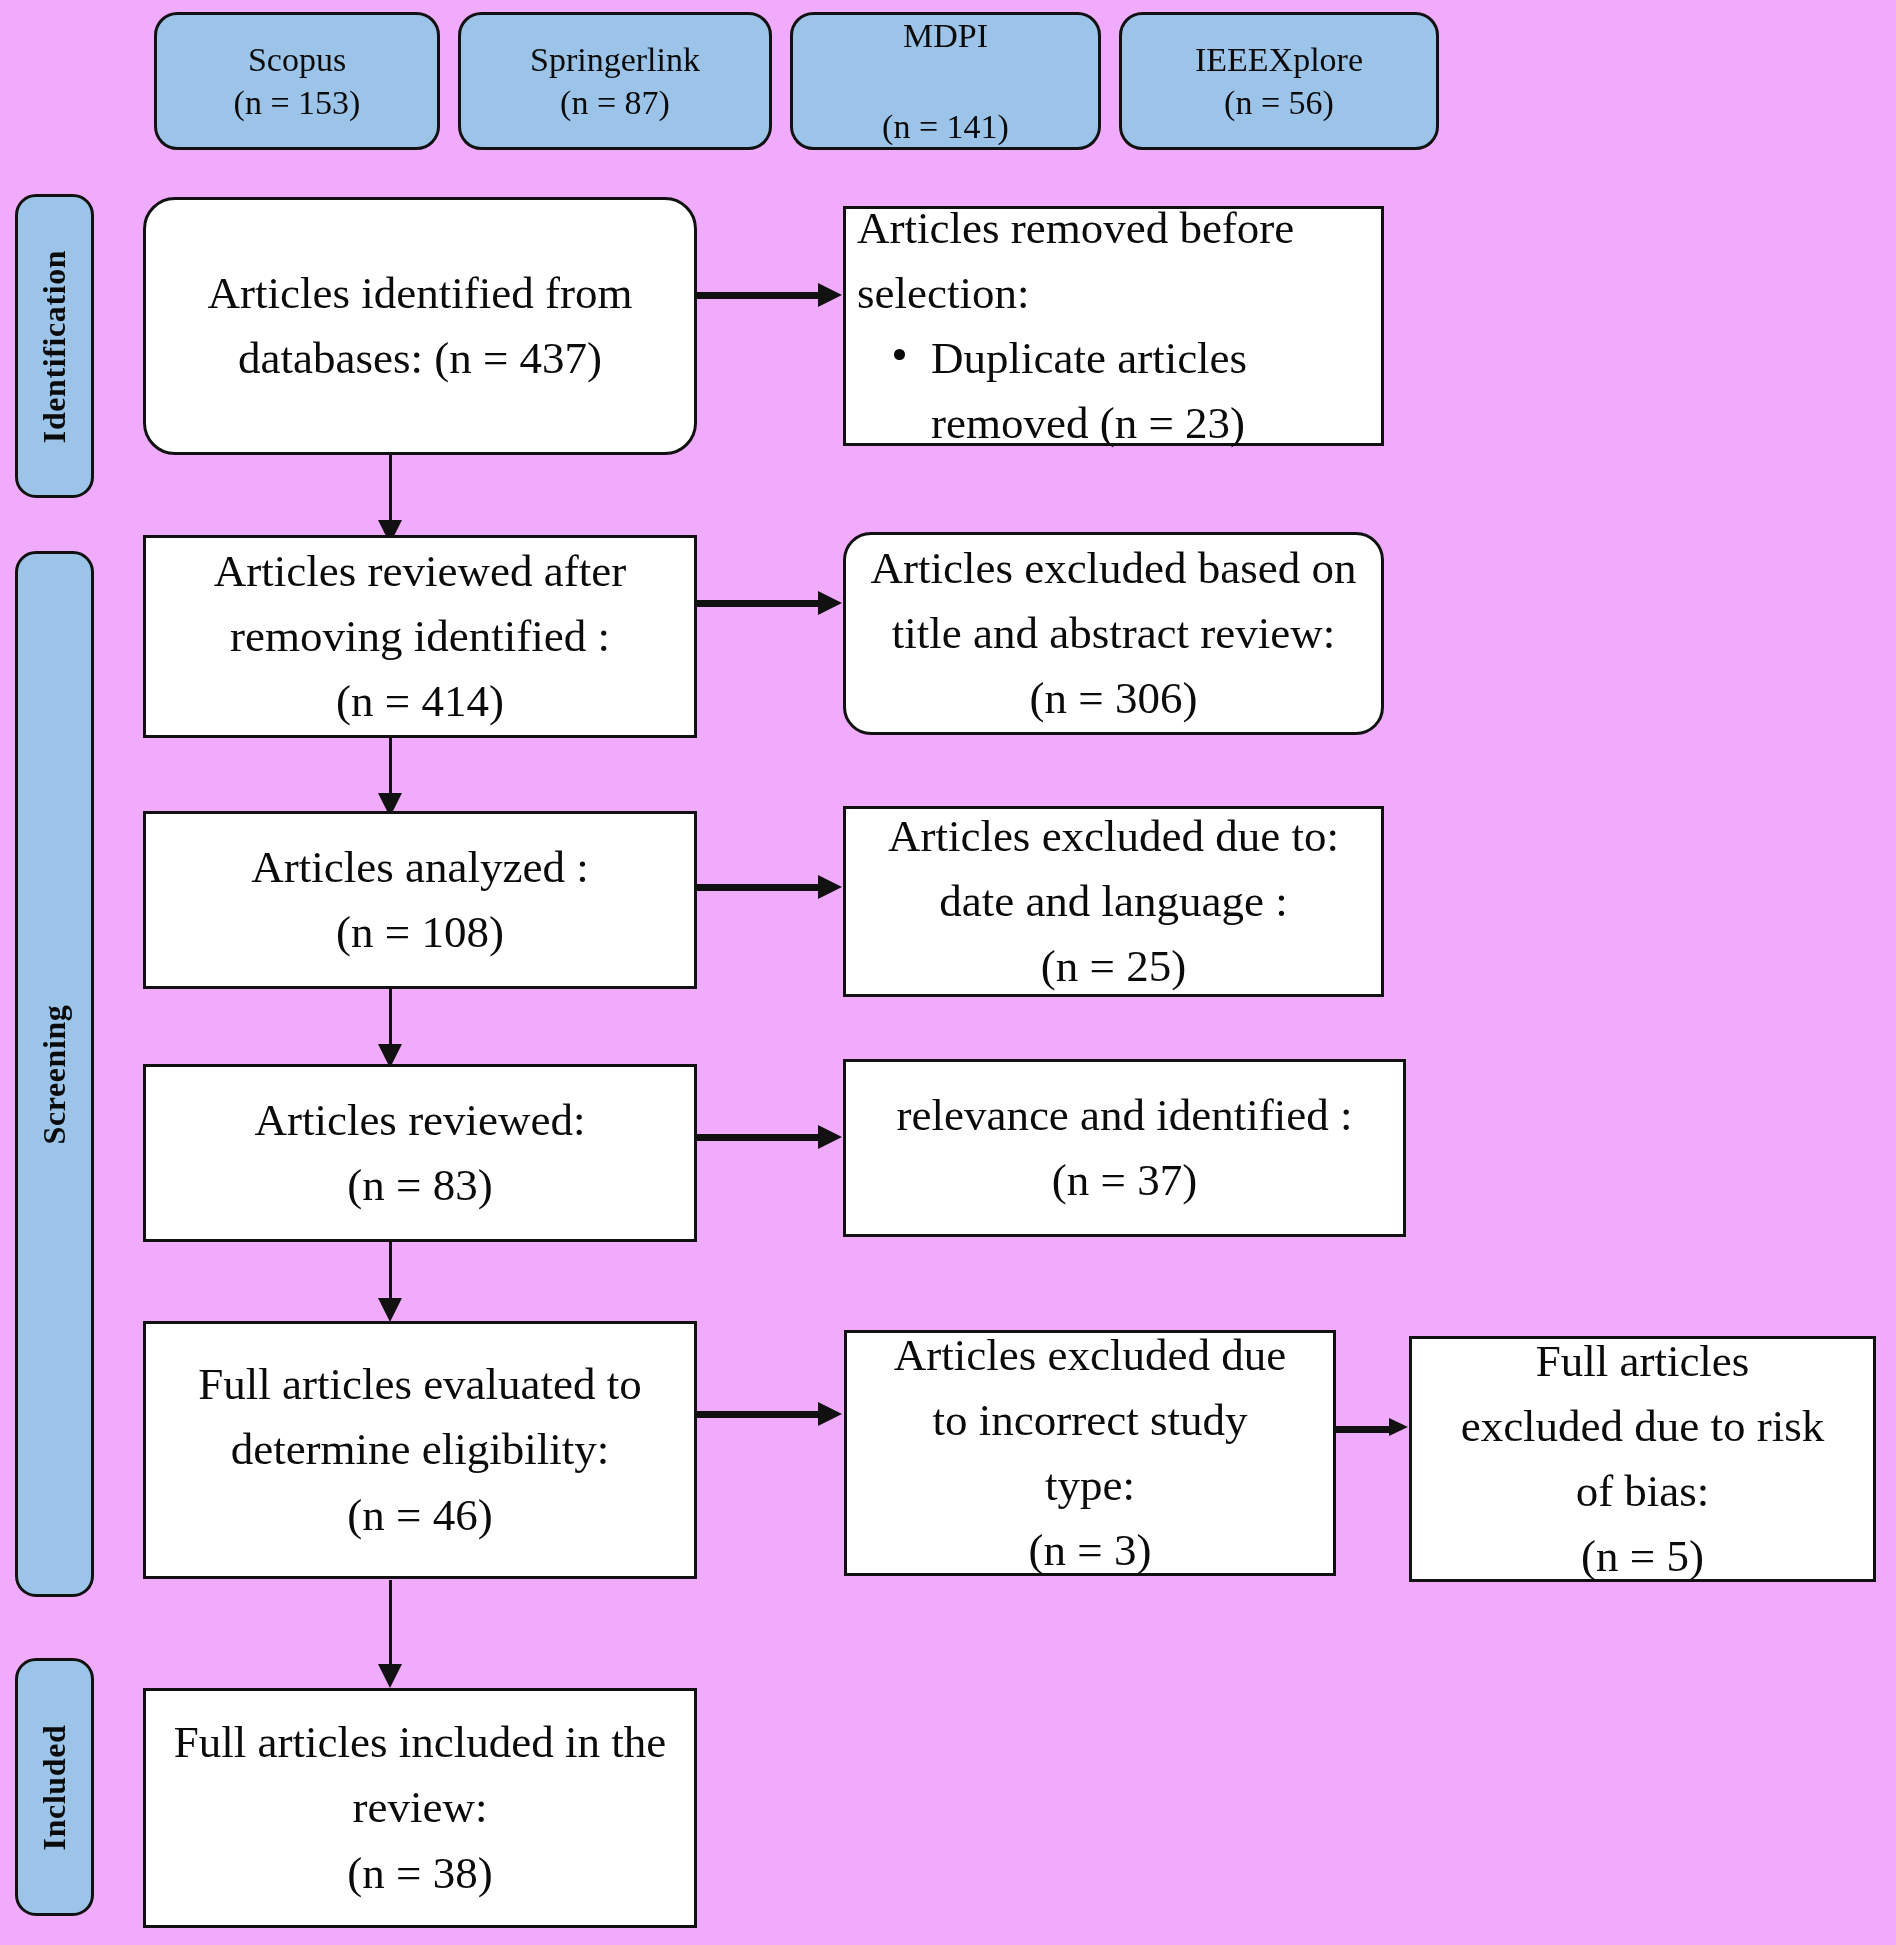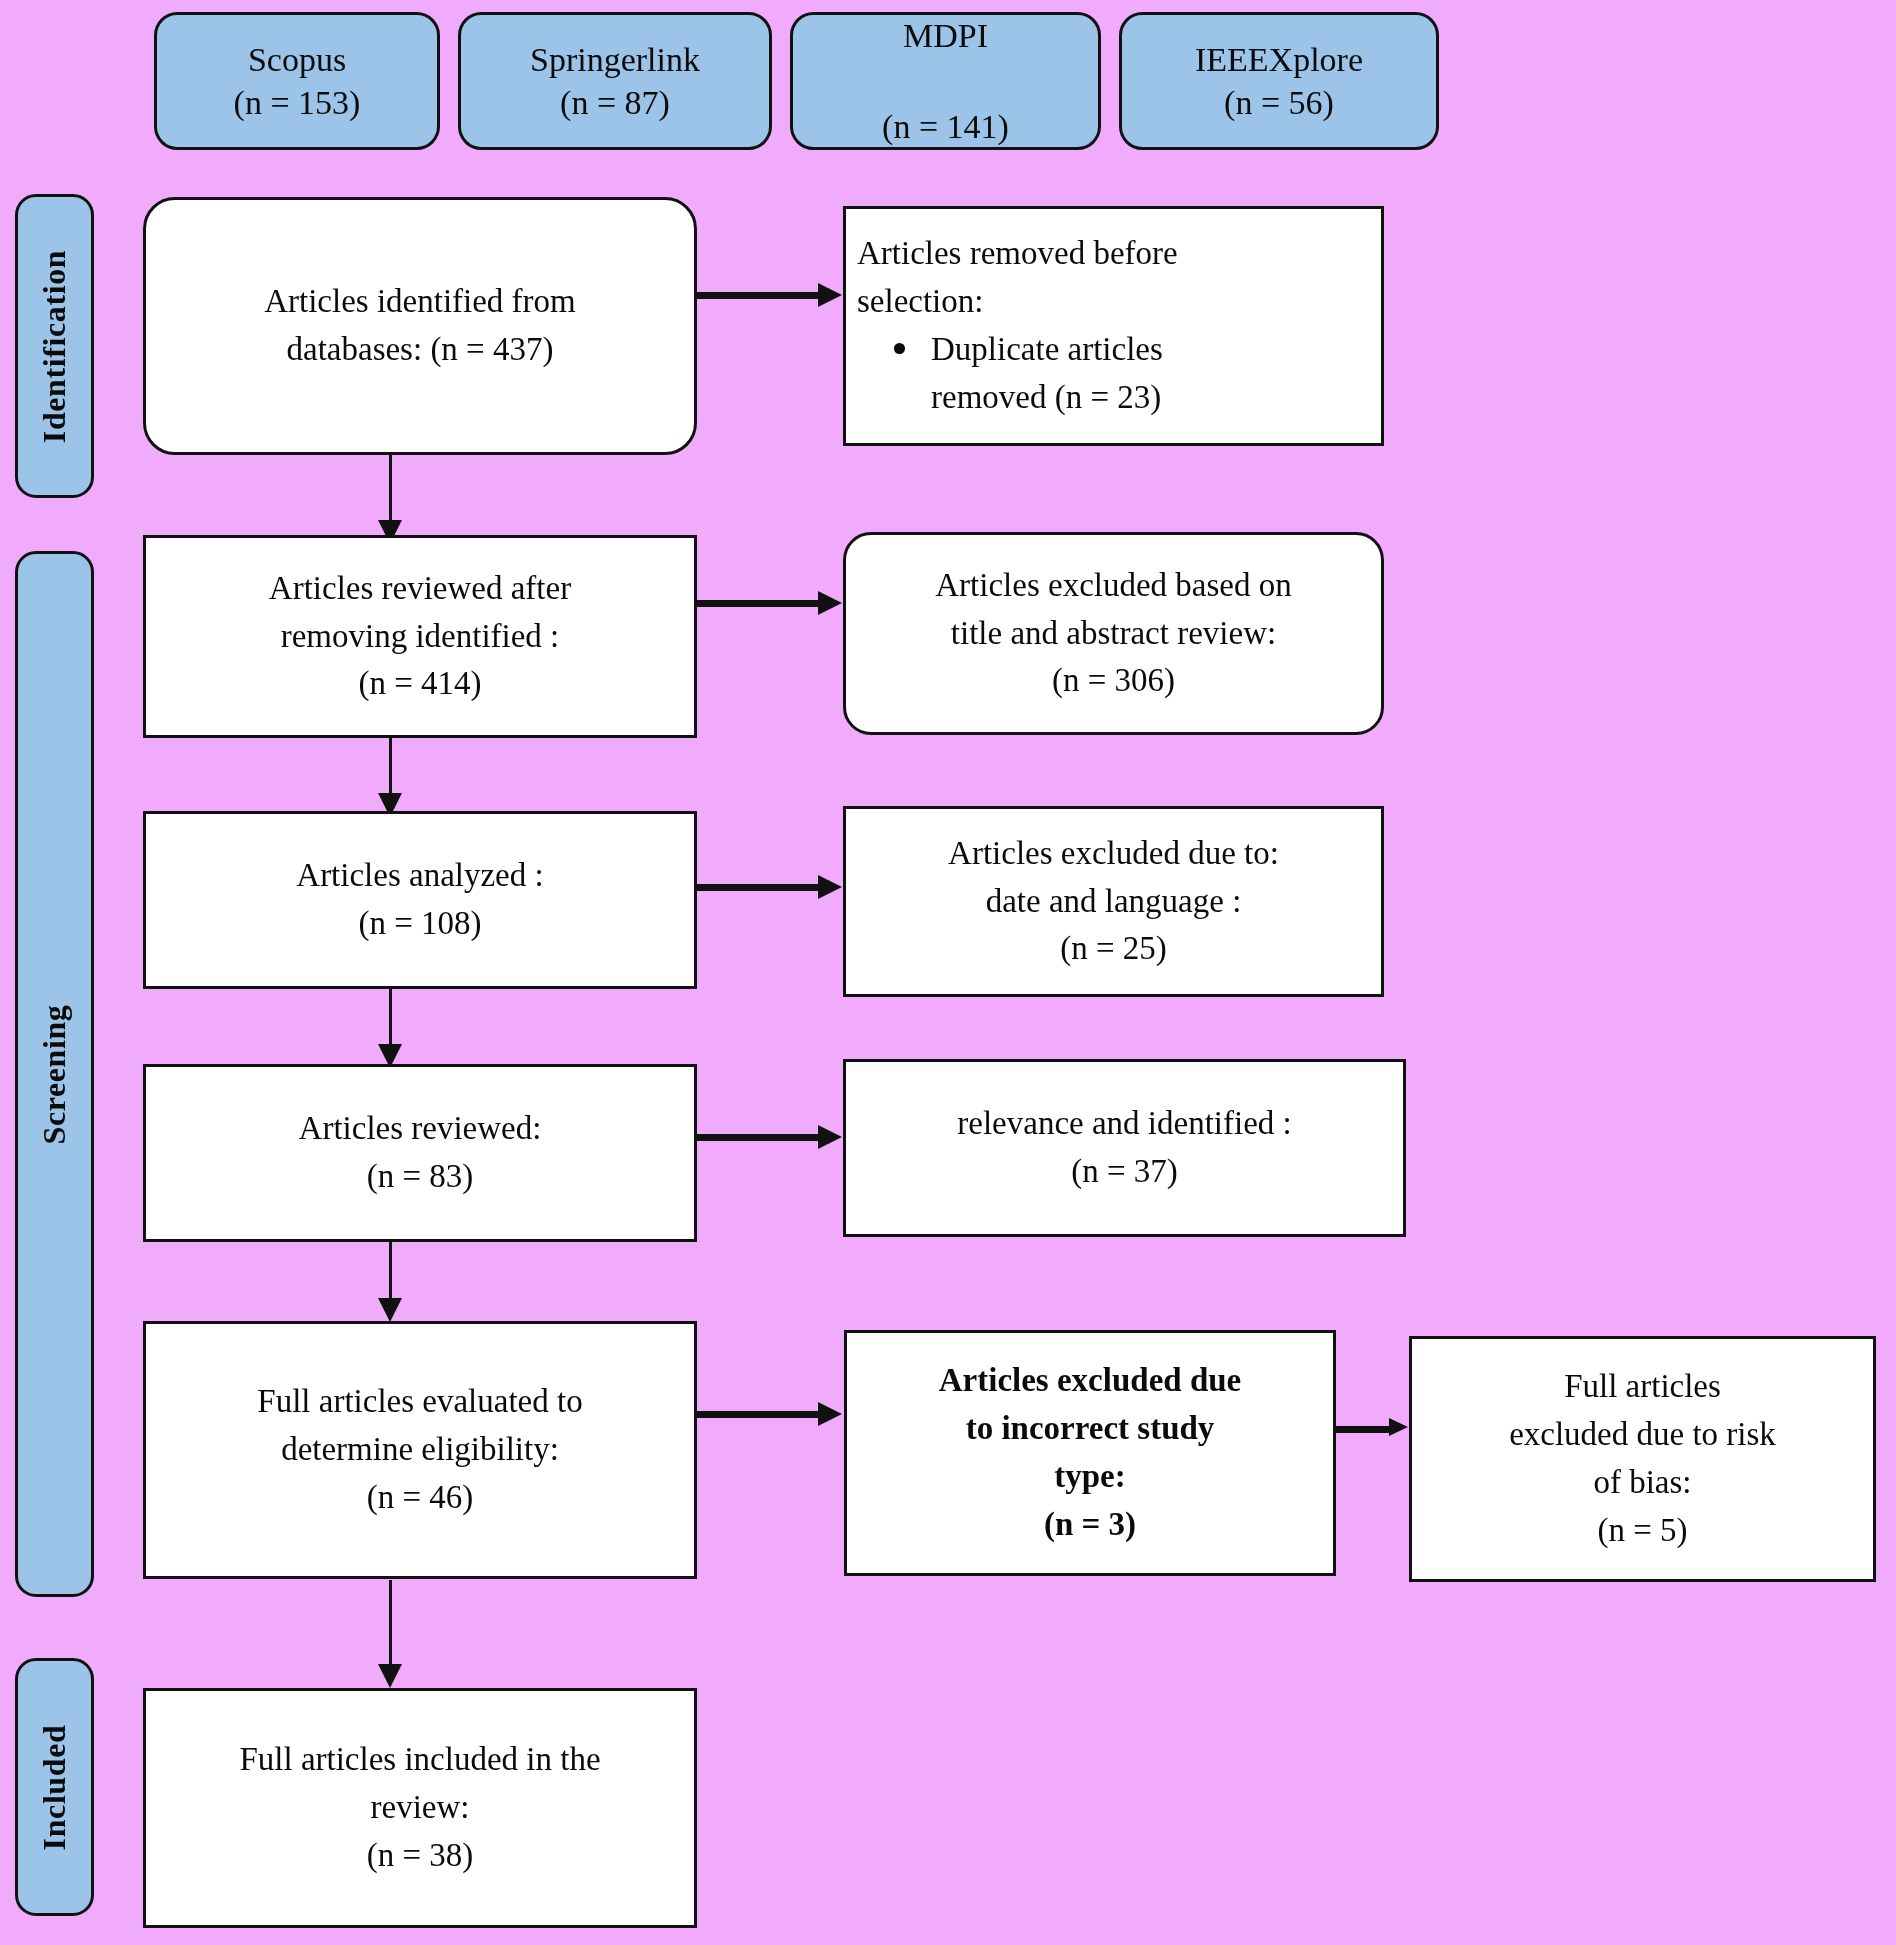--- a/index.html
+++ b/index.html
@@ -58,21 +58,21 @@
 
   
   .flow-box {
     background: #ffffff;
     border: 3.1px solid #111111;
     display: flex;
     flex-direction: column;
     align-items: center;
     justify-content: center;
     text-align: center;
-    font-size: 33px;
+    font-size: 45px;
     line-height: 1.45;
     color: #0b0b0b;
     padding: 1px 11px;
   }
   .flow-box .ln { display: block; width: 100%; }
 
   
   .flow-box.left-align {
     align-items: flex-start;
     text-align: left;
@@ -233,21 +233,21 @@
 
   <div class="abs v-line" style="left:389px; top:1242px; height:68px;"></div>
   <div class="abs arrow-down" style="left:378px; top:1298px;"></div>
 
   <div class="abs flow-box" style="left:143px; top:1321px; width:554px; height:258px;">
     <span class="ln">Full  articles  evaluated  to</span>
     <span class="ln">determine  eligibility:</span>
     <span class="ln">(n = 46)</span>
   </div>
 
-  <div class="abs flow-box" style="left:844px; top:1330px; width:492px; height:246px;font-weight:bold;">
+  <div class="abs flow-box" style="left:844px; top:1330px; width:492px; height:246px;">
     <span class="ln">Articles  excluded  due</span>
     <span class="ln">to incorrect  study</span>
     <span class="ln">type:</span>
     <span class="ln">(n = 3)</span>
   </div>
 
   <div class="abs flow-box" style="left:1409px; top:1336px; width:467px; height:246px;">
     <span class="ln">Full  articles</span>
     <span class="ln">excluded  due to risk</span>
     <span class="ln">of bias:</span>

